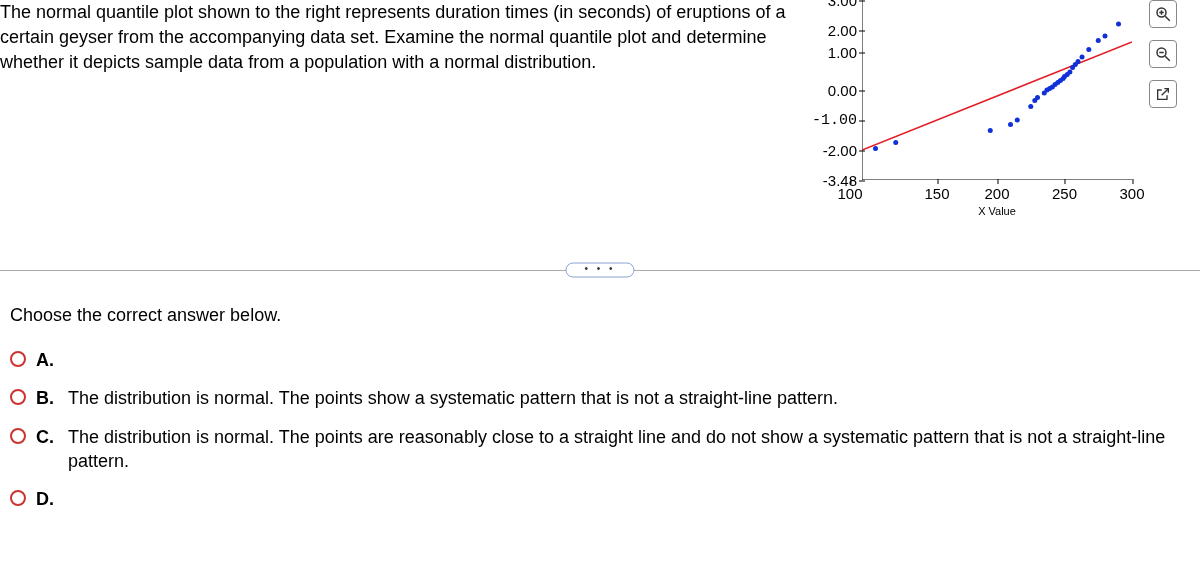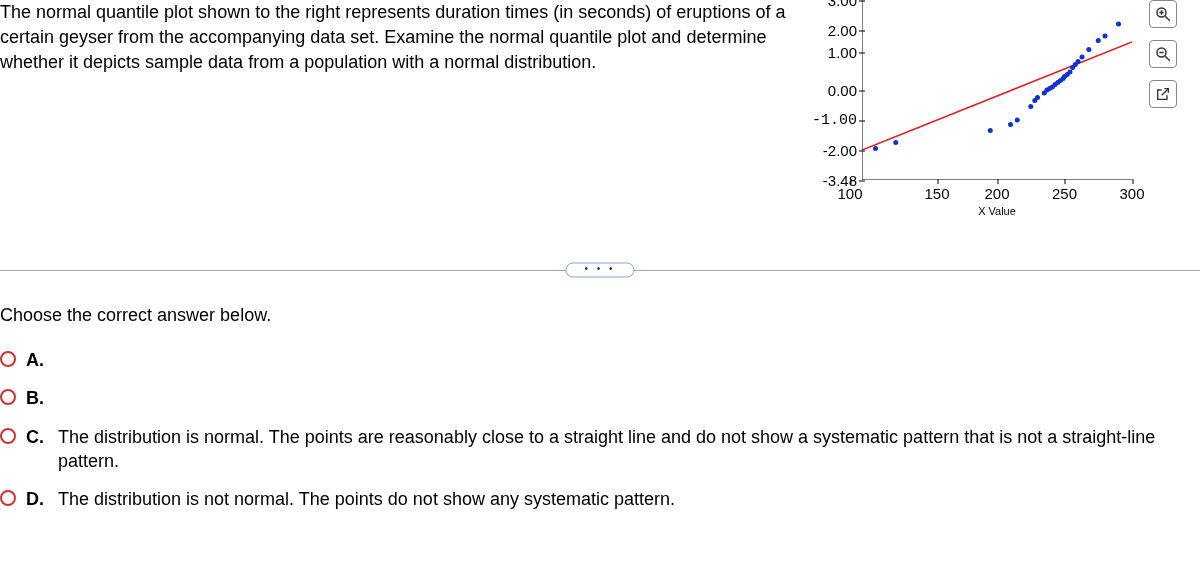--- a/index.html
+++ b/index.html
@@ -143,21 +143,21 @@
       border-radius: 10px;
       background: #fff;
       padding: 1px 18px 4px 18px;
       font-size: 10px;
       letter-spacing: 3px;
       line-height: 8px;
       color: #333;
       cursor: pointer;
     }
     .answers {
-      padding: 0 0 0 0;
+      padding: 0 0 0 10px;
     }
     .prompt {
       margin-bottom: 22px;
     }
     .opt {
       display: flex;
       align-items: flex-start;
       gap: 10px;
       margin-bottom: 14px;
       line-height: 1.35;
@@ -262,25 +262,25 @@
 <div class="answers">
   <div class="prompt">Choose the correct answer below.</div>
   <div id="options">
       <div class="opt">
         <div class="radio"></div>
         <div class="opt-label">A.</div>
       </div>
       <div class="opt">
         <div class="radio"></div>
         <div class="opt-label">B.</div>
+        <div>The distribution is normal. The points show a systematic pattern that is not a straight-line pattern.</div>
       </div>
       <div class="opt">
         <div class="radio"></div>
         <div class="opt-label">C.</div>
         <div>The distribution is normal. The points are reasonably close to a straight line and do not show a systematic pattern that is not a straight-line pattern.</div>
       </div>
       <div class="opt">
         <div class="radio"></div>
         <div class="opt-label">D.</div>
-        <div>The distribution is not normal. The points do not show any systematic pattern.</div>
       </div>
     </div>
 </div>
 
 </body></html>

